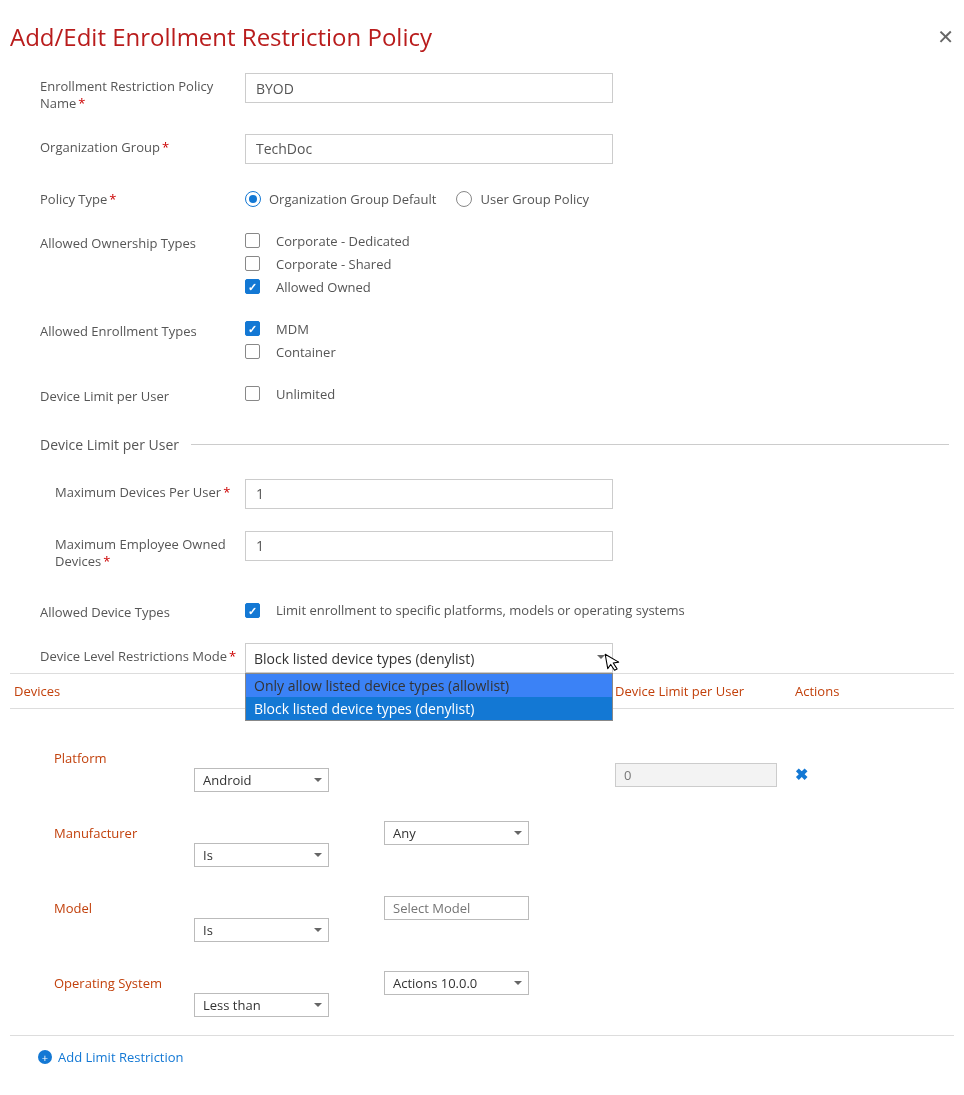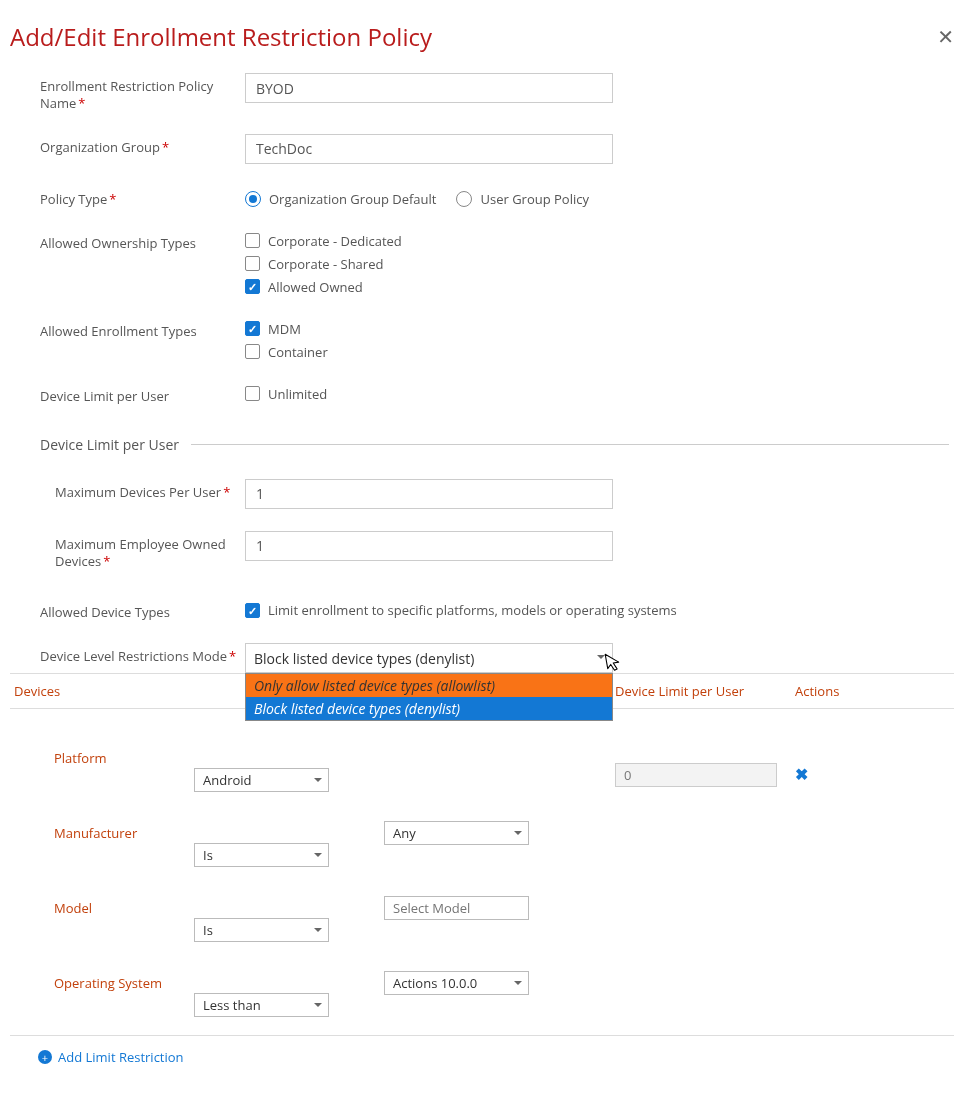--- a/index.html
+++ b/index.html
@@ -19,21 +19,21 @@
   }
   .radio-row { display: flex; gap: 20px; align-items: center; padding-top: 4px; }
   .radio-wrap { display: inline-flex; align-items: center; gap: 8px; font-size: 13px; color: #555; }
   .radio {
     width: 16px; height: 16px; border: 1px solid #888; border-radius: 50%;
     display: inline-flex; align-items: center; justify-content: center; background: #fff;
   }
   .radio.checked { border-color: #1378d4; }
   .radio.checked::after { content: ""; width: 8px; height: 8px; border-radius: 50%; background: #1378d4; }
   .check-col { display: flex; flex-direction: column; gap: 5px; padding-top: 2px; }
-  .check-wrap { display: inline-flex; align-items: center; gap: 8px; font-size: 13px; color: #555; }
+  .check-wrap { display: inline-flex; align-items: center; gap: 16px; font-size: 13px; color: #555; }
   .chk {
     width: 15px; height: 15px; border: 1px solid #888; border-radius: 2px; background: #fff;
     display: inline-flex; align-items: center; justify-content: center; font-size: 11px; color: #fff;
   }
   .chk.checked { background: #1378d4; border-color: #1378d4; }
   .chk.checked::after { content: "✓"; font-weight: bold; line-height: 1; }
 
   .section-header { display: flex; align-items: center; margin: 30px 0 25px 0; }
   .section-title { font-size: 14px; color: #565656; white-space: nowrap; padding-right: 12px; }
   .section-line { flex: 1; height: 1px; background: #ccc; }
@@ -44,22 +44,22 @@
   .combo {
     width: 368px; height: 30px; padding: 4px 24px 4px 8px; font-size: 14px;
     border: 1px solid #ccc; background: #fff; display: flex; align-items: center; color: #333;
   }
   .combo::after { content: ""; position: absolute; right: 8px; top: 12px; border: 4px solid transparent; border-top-color: #666; }
   .cursor {
     position: absolute; right: -12px; top: 8px; font-size: 18px; color: #000; pointer-events: none;
     transform: rotate(-10deg);
   }
   .dropdown {
-    position: absolute; top: 30px; left: 0; width: 368px; background: #f97316;
-    border: 1px solid #888; z-index: 10; font-style: italic;
+    position: absolute; top: 30px; left: 0; width: 368px; background: #3b82f6;
+    border: 1px solid #888; z-index: 10;
   }
   .dd-opt { padding: 2px 8px; font-size: 14px; color: #333; cursor: pointer; }
   .dd-opt.sel { background: #1378d4; color: #fff; }
 
   .tbl-header-row {
     display: flex; border-top: 1px solid #ddd; border-bottom: 1px solid #ddd;
     padding: 8px 0; color: #c2410c; font-size: 13px; 
   }
   .tbl-col-devices { flex: 0 0 605px; padding-left: 4px; }
   .tbl-col-limit { flex: 0 0 180px; }

